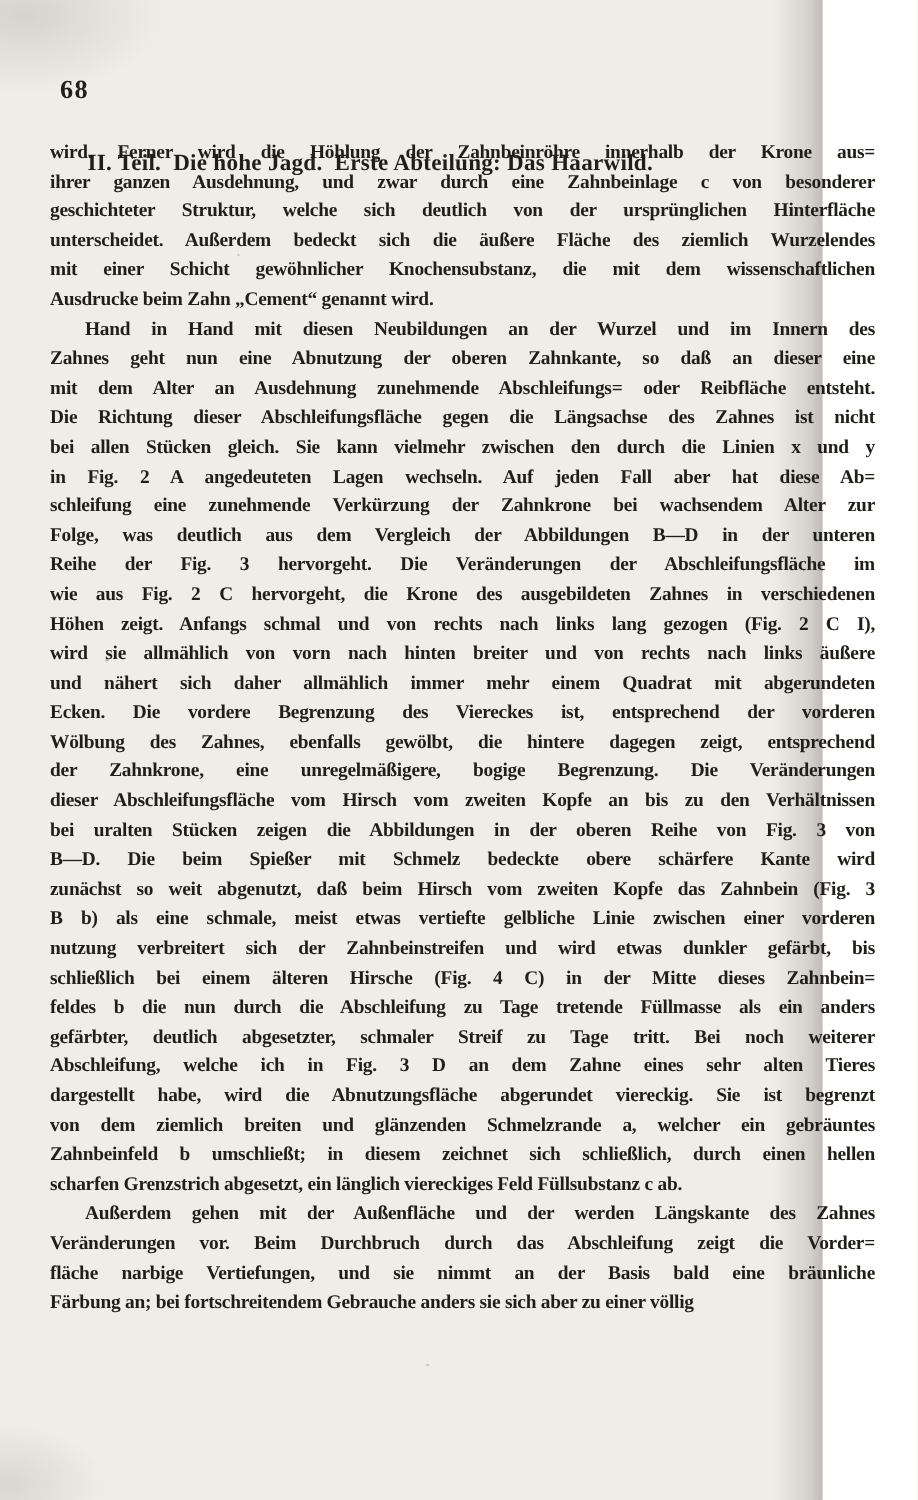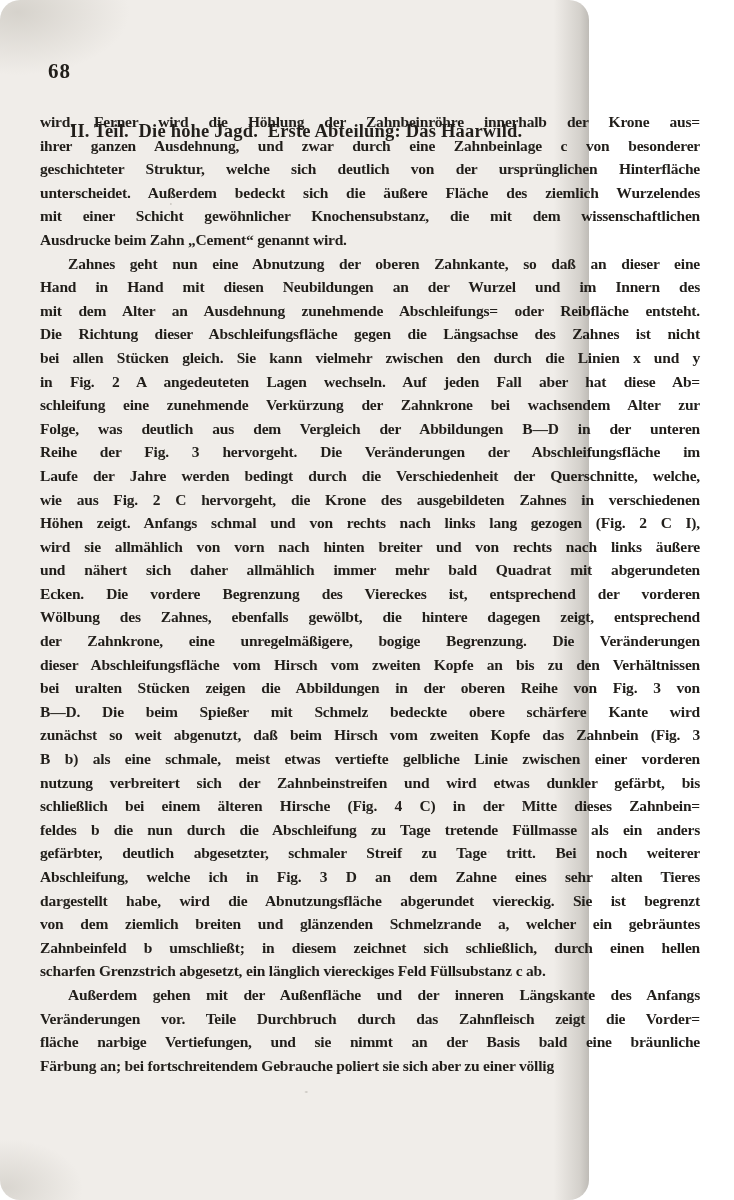--- a/index.html
+++ b/index.html
@@ -3,33 +3,32 @@
 <meta charset="utf-8">
 <style>
   html, body { margin: 0; padding: 0; }
   body {
     width: 734px; height: 1200px;
     font-family: "Liberation Serif", "DejaVu Serif", serif;
     overflow: hidden;
   }
   .page {
     position: relative;
-    width: 589px; height: 1200px;
+    width: 658px; height: 1200px;
     background:
       radial-gradient(160px 90px at 3% 1%,  rgba(188,184,175,.50), transparent 70%),
       radial-gradient(110px 70px at 1% 99%, rgba(183,179,170,.40), transparent 70%),
       radial-gradient(3px 3px at 13% 44%,  rgba(110,105,95,.55), transparent 70%),
       radial-gradient(2px 2px at 29% 17%,  rgba(120,115,105,.45), transparent 70%),
       radial-gradient(3px 2px at 52% 91%,  rgba(120,115,105,.40), transparent 70%),
       radial-gradient(2px 2px at 83% 71%,  rgba(120,115,105,.40), transparent 70%),
       radial-gradient(2px 2px at 67% 38%,  rgba(120,115,105,.35), transparent 70%),
       linear-gradient(to right, rgba(0,0,0,0) 94%, rgba(146,142,134,.30) 98.5%, rgba(122,119,112,.42) 100%),
       #f0ede9;
     color: #211e1a;
-    border-radius: 20px;
   }
   .text-block {
     position: absolute;
     left: 40px; top: 58px;
     width: 660px;
     font-weight: bold;
     font-size: 15.5px;
     letter-spacing: -0.2px;
   }
   .running-head {
@@ -74,52 +73,51 @@
     </div>
     <div class="para">
         <div class="line">wird. Ferner wird die Höhlung der Zahnbeinröhre innerhalb der Krone aus=</div>
         <div class="line">ihrer ganzen Ausdehnung, und zwar durch eine Zahnbeinlage c von besonderer</div>
         <div class="line">geschichteter Struktur, welche sich deutlich von der ursprünglichen Hinterfläche</div>
         <div class="line">unterscheidet. Außerdem bedeckt sich die äußere Fläche des ziemlich Wurzelendes</div>
         <div class="line">mit einer Schicht gewöhnlicher Knochensubstanz, die mit dem wissenschaftlichen</div>
         <div class="line last">Ausdrucke beim Zahn „Cement“ genannt wird.</div>
       </div>
     <div class="para indent">
+        <div class="line">Hand in Hand mit diesen Neubildungen an der Wurzel und im Innern des</div>
         <div class="line">Zahnes geht nun eine Abnutzung der oberen Zahnkante, so daß an dieser eine</div>
-        <div class="line">Hand in Hand mit diesen Neubildungen an der Wurzel und im Innern des</div>
         <div class="line">mit dem Alter an Ausdehnung zunehmende Abschleifungs= oder Reibfläche entsteht.</div>
         <div class="line">Die Richtung dieser Abschleifungsfläche gegen die Längsachse des Zahnes ist nicht</div>
         <div class="line">bei allen Stücken gleich. Sie kann vielmehr zwischen den durch die Linien x und y</div>
         <div class="line">in Fig. 2 A angedeuteten Lagen wechseln. Auf jeden Fall aber hat diese Ab=</div>
         <div class="line">schleifung eine zunehmende Verkürzung der Zahnkrone bei wachsendem Alter zur</div>
         <div class="line">Folge, was deutlich aus dem Vergleich der Abbildungen B—D in der unteren</div>
         <div class="line">Reihe der Fig. 3 hervorgeht. Die Veränderungen der Abschleifungsfläche im</div>
-        <div class="line">Laufe der Jahre werden bedingt durch die Verschiedenheit der Querschnitte, welche,</div>
         <div class="line">wie aus Fig. 2 C hervorgeht, die Krone des ausgebildeten Zahnes in verschiedenen</div>
         <div class="line">Höhen zeigt. Anfangs schmal und von rechts nach links lang gezogen (Fig. 2 C I),</div>
         <div class="line">wird sie allmählich von vorn nach hinten breiter und von rechts nach links äußere</div>
-        <div class="line">und nähert sich daher allmählich immer mehr bald Quadrat mit abgerundeten</div>
+        <div class="line">und nähert sich daher allmählich immer mehr einem Quadrat mit abgerundeten</div>
         <div class="line">Ecken. Die vordere Begrenzung des Viereckes ist, entsprechend der vorderen</div>
         <div class="line">Wölbung des Zahnes, ebenfalls gewölbt, die hintere dagegen zeigt, entsprechend</div>
         <div class="line">der Zahnkrone, eine unregelmäßigere, bogige Begrenzung. Die Veränderungen</div>
         <div class="line">dieser Abschleifungsfläche vom Hirsch vom zweiten Kopfe an bis zu den Verhältnissen</div>
         <div class="line">bei uralten Stücken zeigen die Abbildungen in der oberen Reihe von Fig. 3 von</div>
         <div class="line">B—D. Die beim Spießer mit Schmelz bedeckte obere schärfere Kante wird</div>
         <div class="line">zunächst so weit abgenutzt, daß beim Hirsch vom zweiten Kopfe das Zahnbein (Fig. 3</div>
         <div class="line">B b) als eine schmale, meist etwas vertiefte gelbliche Linie zwischen einer vorderen</div>
         <div class="line">nutzung verbreitert sich der Zahnbeinstreifen und wird etwas dunkler gefärbt, bis</div>
         <div class="line">schließlich bei einem älteren Hirsche (Fig. 4 C) in der Mitte dieses Zahnbein=</div>
         <div class="line">feldes b die nun durch die Abschleifung zu Tage tretende Füllmasse als ein anders</div>
         <div class="line">gefärbter, deutlich abgesetzter, schmaler Streif zu Tage tritt. Bei noch weiterer</div>
         <div class="line">Abschleifung, welche ich in Fig. 3 D an dem Zahne eines sehr alten Tieres</div>
         <div class="line">dargestellt habe, wird die Abnutzungsfläche abgerundet viereckig. Sie ist begrenzt</div>
         <div class="line">von dem ziemlich breiten und glänzenden Schmelzrande a, welcher ein gebräuntes</div>
         <div class="line">Zahnbeinfeld b umschließt; in diesem zeichnet sich schließlich, durch einen hellen</div>
         <div class="line last">scharfen Grenzstrich abgesetzt, ein länglich viereckiges Feld Füllsubstanz c ab.</div>
       </div>
     <div class="para indent">
-        <div class="line">Außerdem gehen mit der Außenfläche und der inneren Längskante des Anfangs</div>
-        <div class="line">Veränderungen vor. Teile Durchbruch durch das Zahnfleisch zeigt die Vorder=</div>
+        <div class="line">Außerdem gehen mit der Außenfläche und der werden Längskante des Zahnes</div>
+        <div class="line">Veränderungen vor. Beim Durchbruch durch das Abschleifung zeigt die Vorder=</div>
         <div class="line">fläche narbige Vertiefungen, und sie nimmt an der Basis bald eine bräunliche</div>
-        <div class="line last">Färbung an; bei fortschreitendem Gebrauche poliert sie sich aber zu einer völlig</div>
+        <div class="line last">Färbung an; bei fortschreitendem Gebrauche anders sie sich aber zu einer völlig</div>
       </div>
   </div>
 </div>
 
 </body></html>

